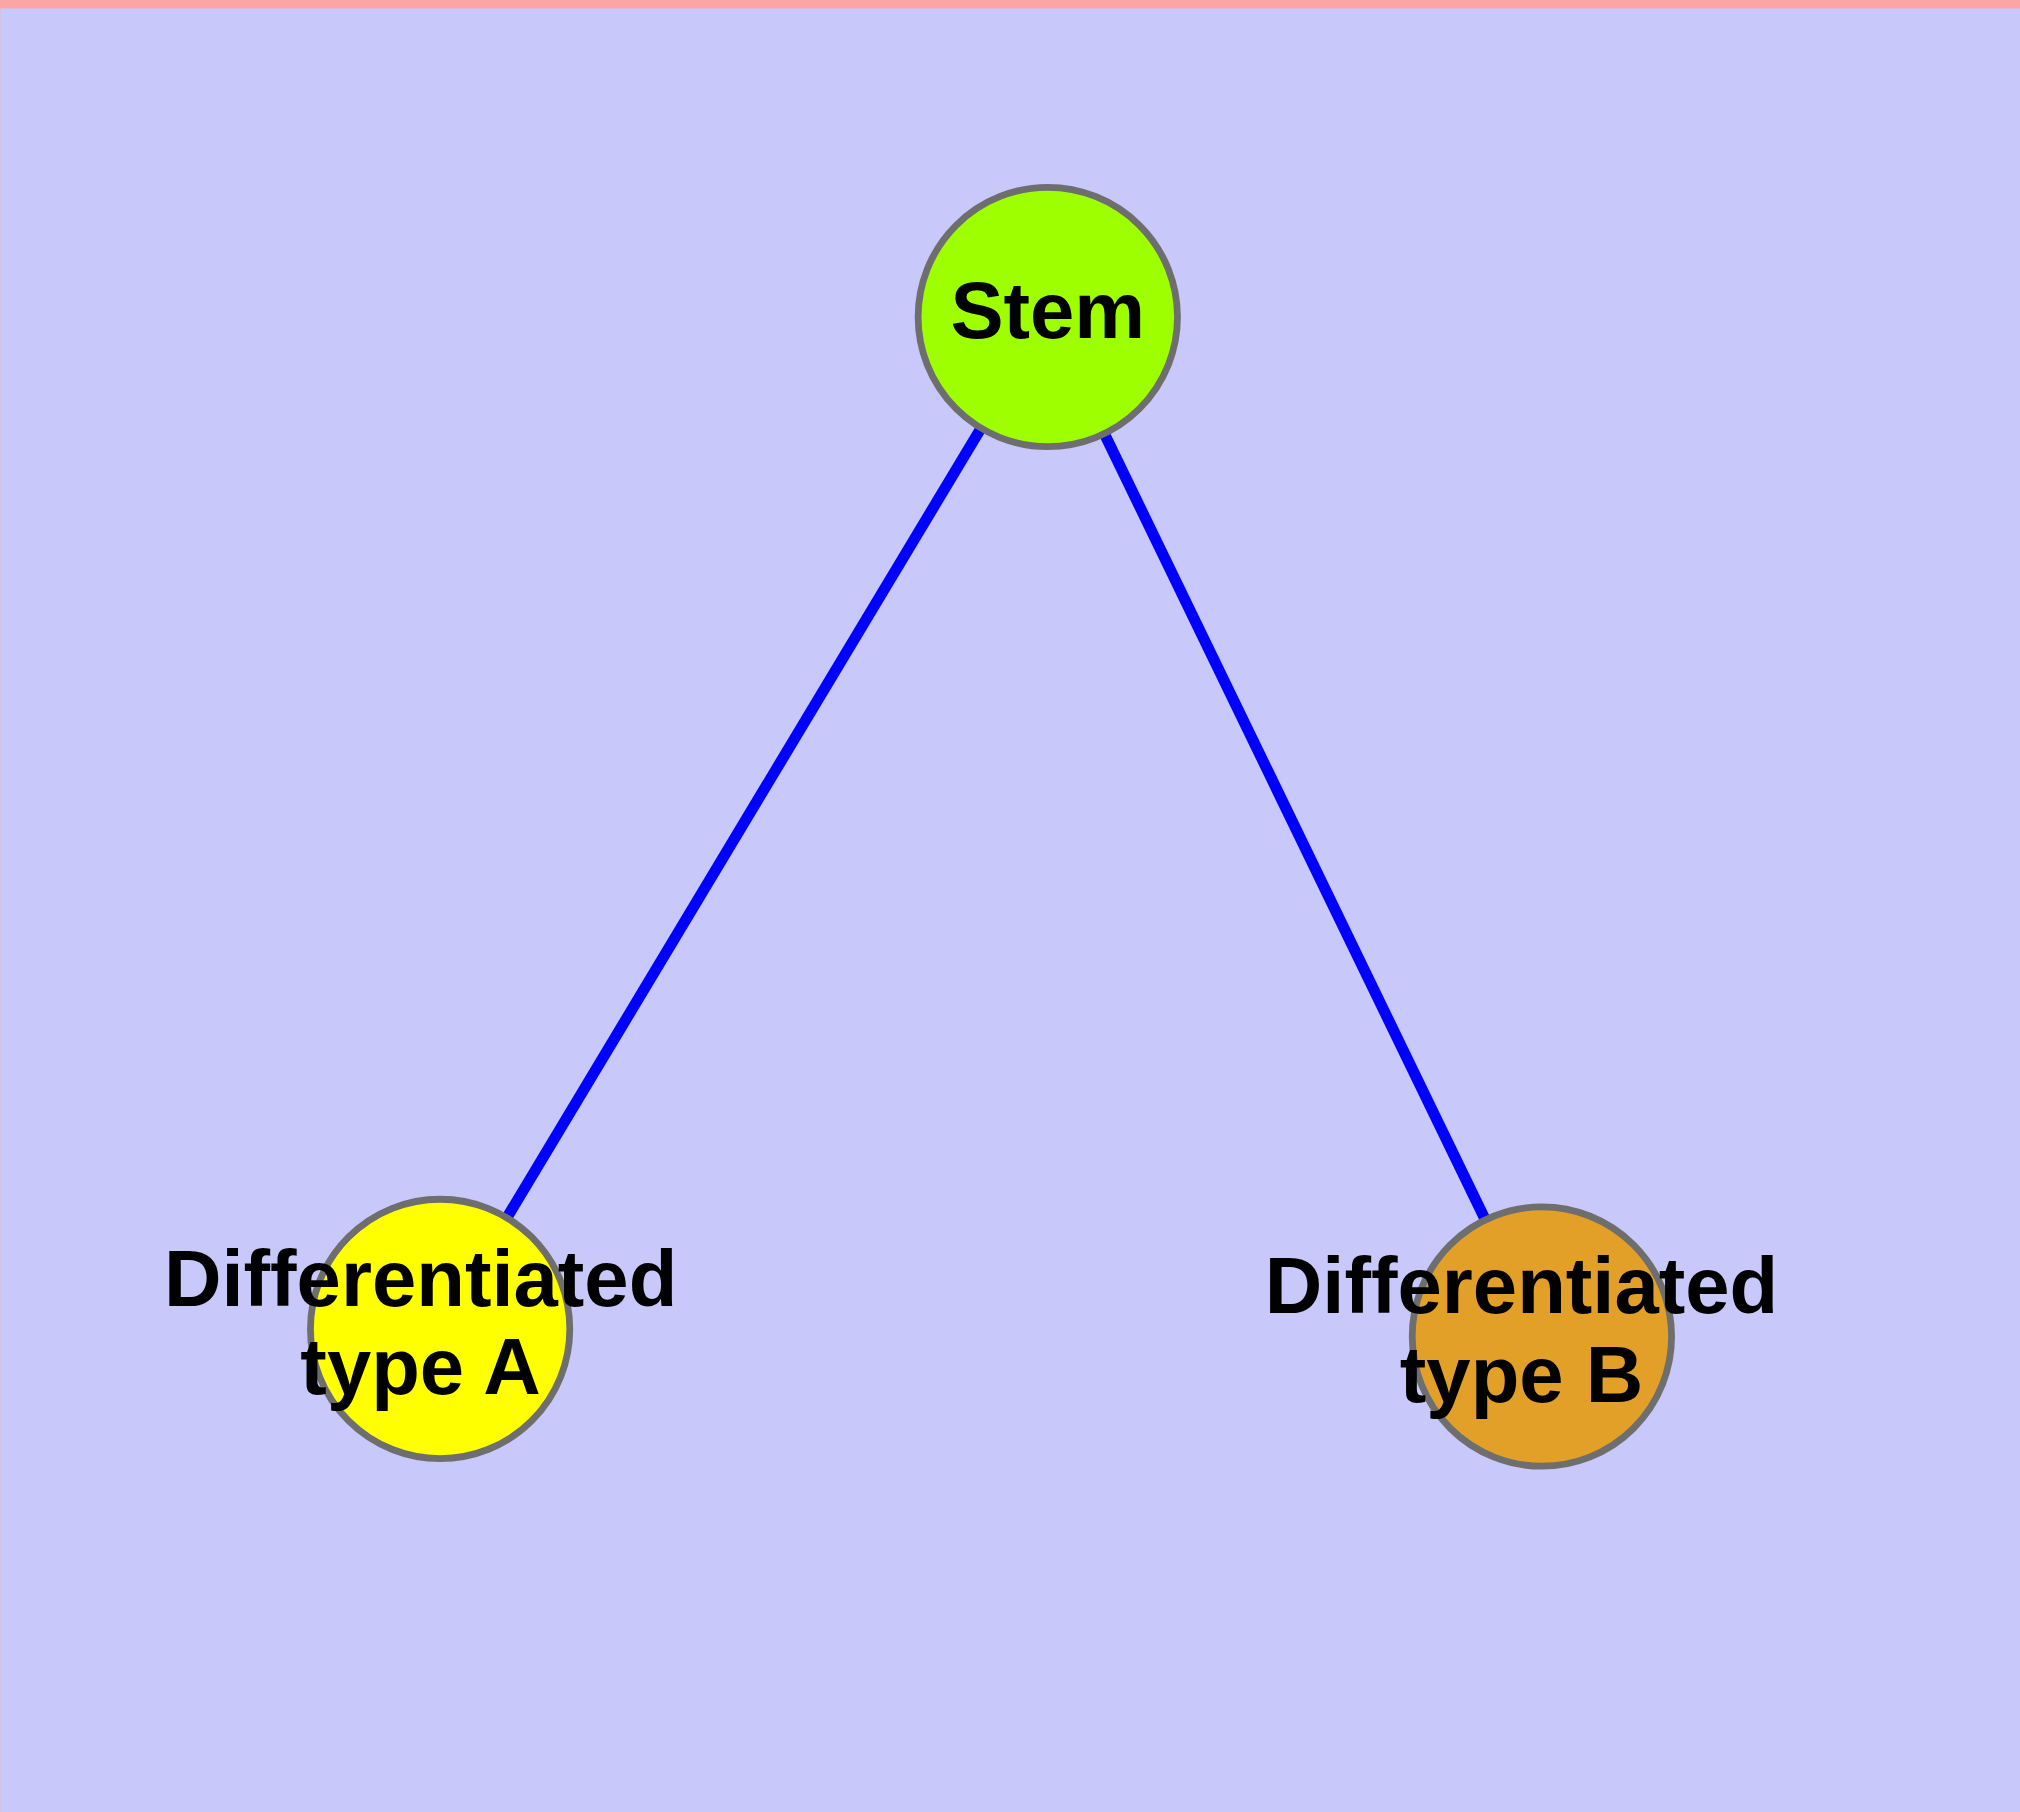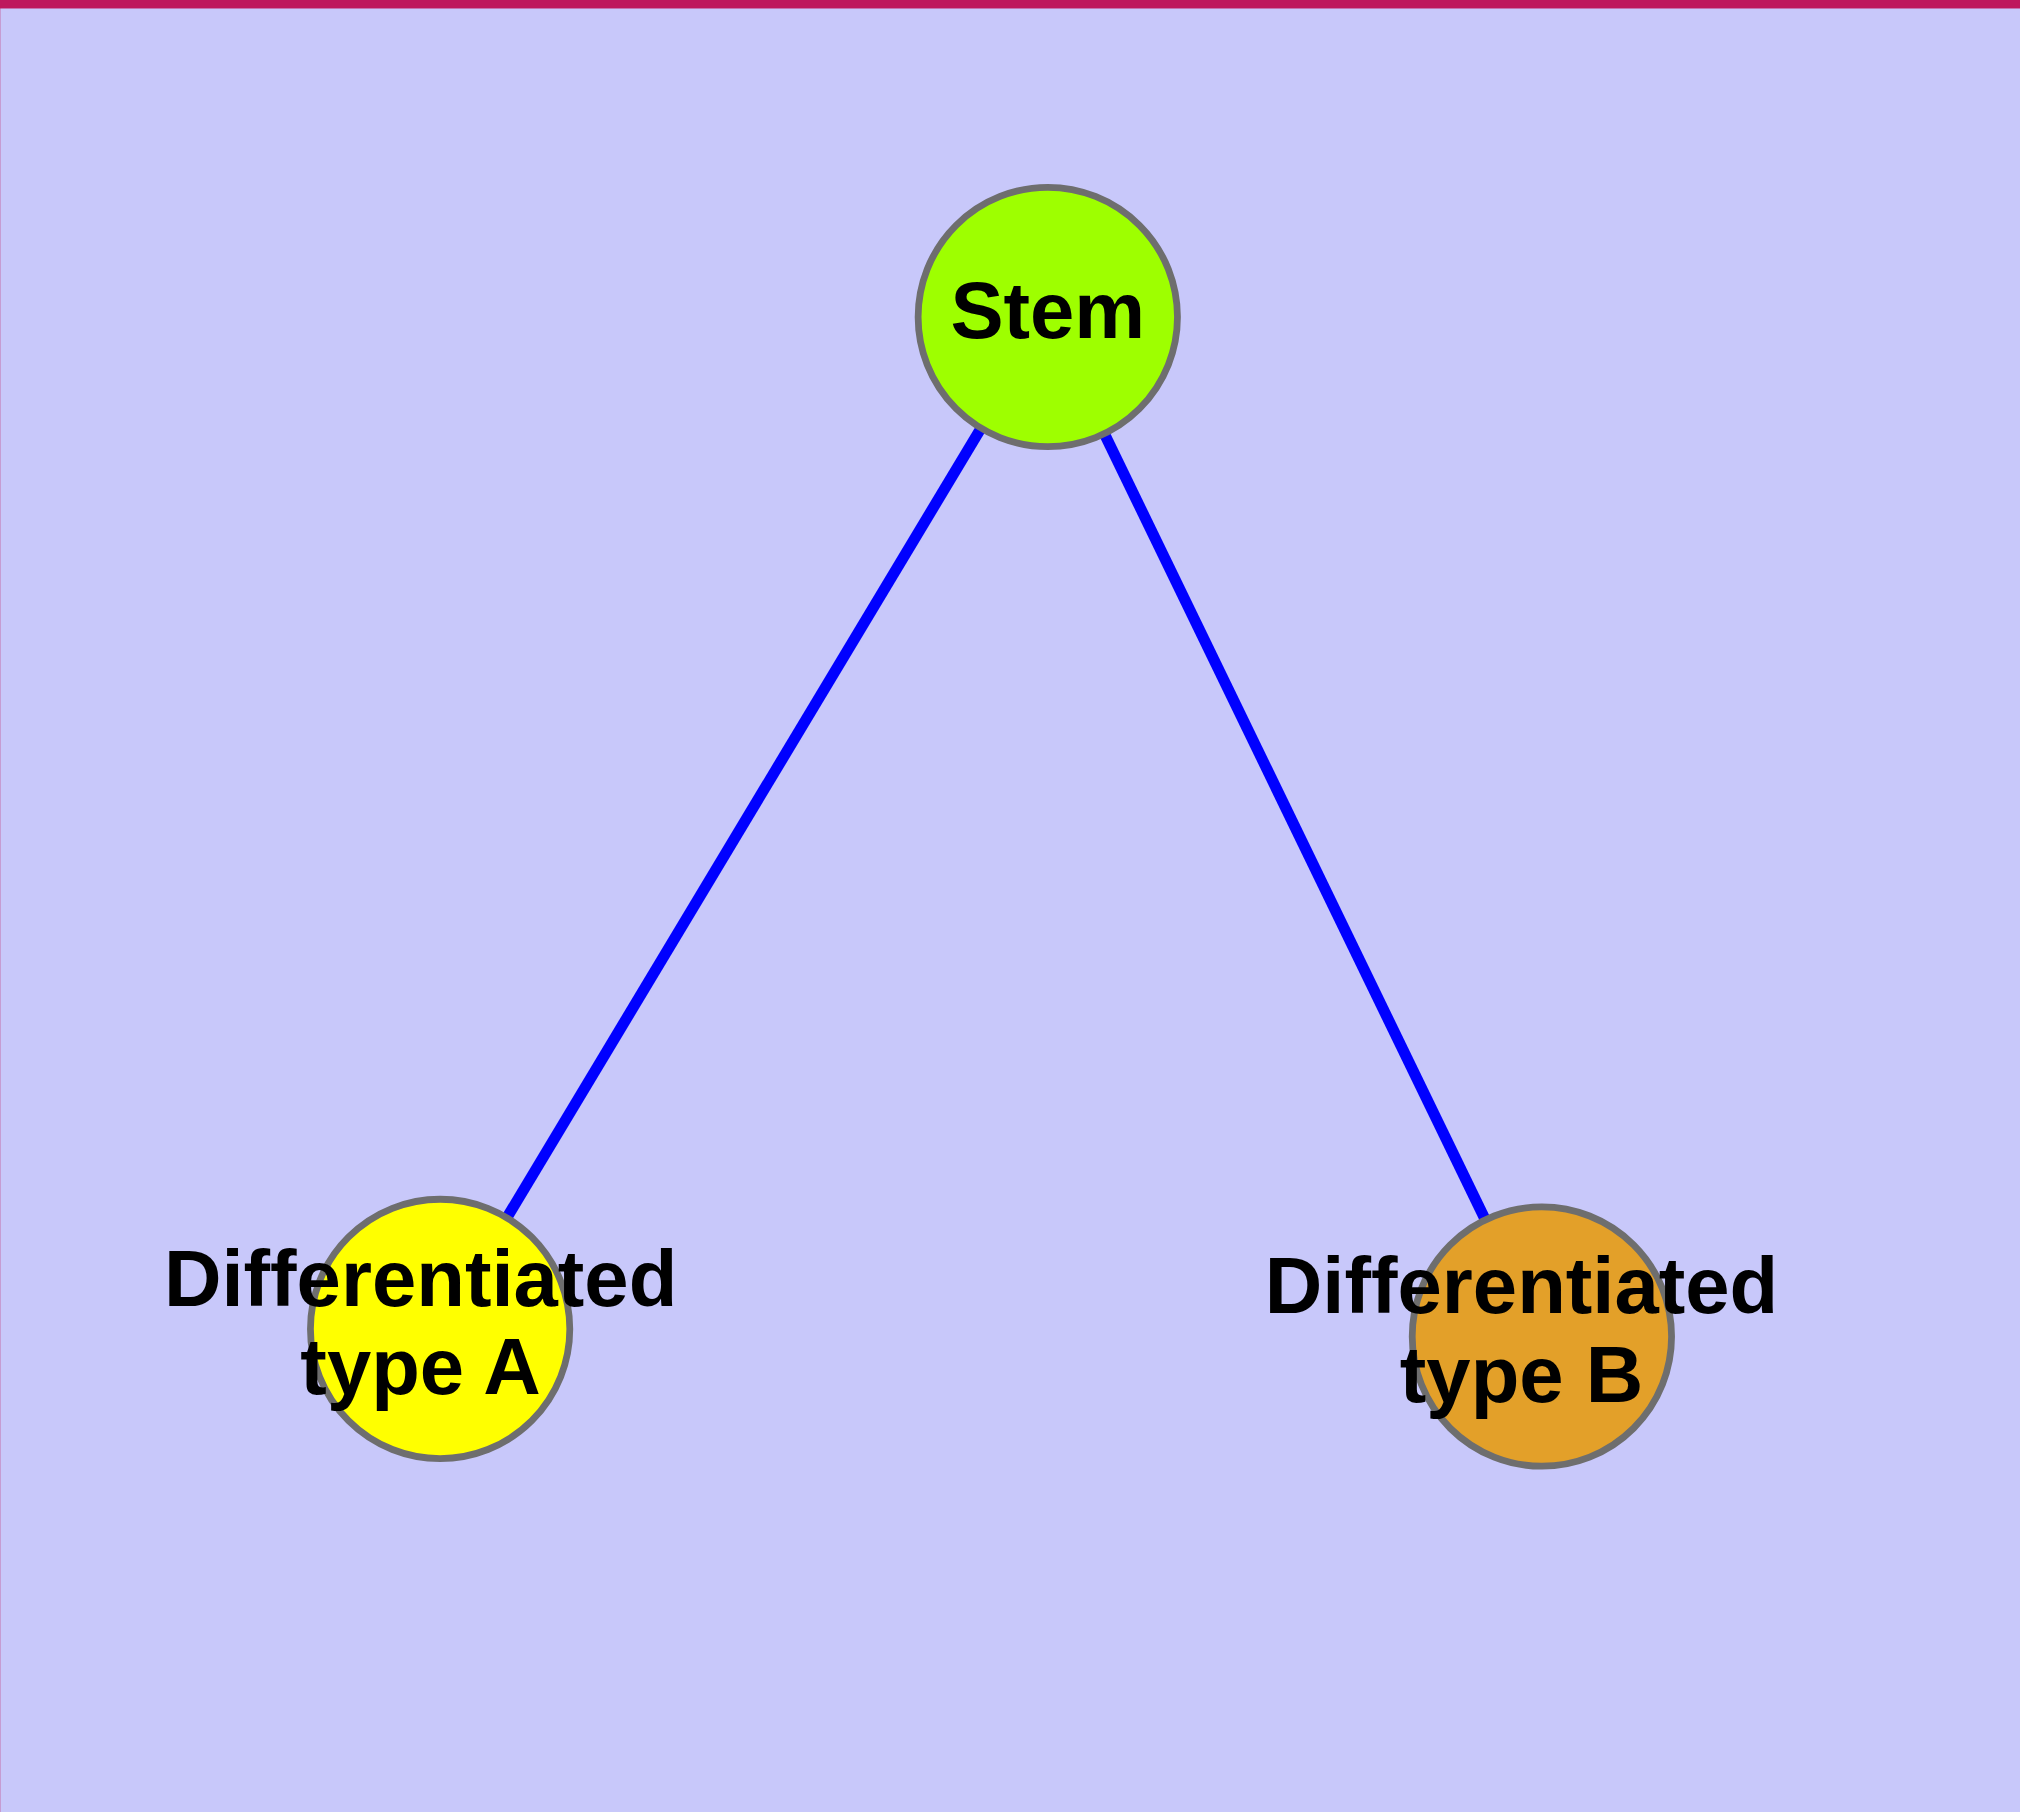--- a/index.html
+++ b/index.html
@@ -31,21 +31,21 @@
     font-weight: bold;
     fill: #000000;
     font-family: "Liberation Sans", sans-serif;
     text-anchor: middle;
     dominant-baseline: middle;
   }
 </style>
 </head>
 <body style="background: rgb(255, 255, 255);">
 
-<div id="graph-canvas" style="width: 2021px; height: 1812px; background: #be185d;">
+<div id="graph-canvas" style="width: 2021px; height: 1812px; background: #fca5a5;">
   <svg id="graph-svg" viewBox="0 0 2384 2138" xmlns="http://www.w3.org/2000/svg" style="width: 2021px; height: 1812px;">
 
     <rect id="plot-bg" x="0" y="10" width="2384" height="2128" fill="#c8c8fa"></rect>
 
     <g id="edges-layer">
         <line x1="1236" y1="374" x2="519" y2="1568" stroke="#0000ff" stroke-width="13" stroke-linecap="butt"></line>
         <line x1="1236" y1="374" x2="1819" y2="1577" stroke="#0000ff" stroke-width="13" stroke-linecap="butt"></line>
       </g>
     <g id="nodes-layer">
         <circle cx="1236" cy="374" r="153" fill="#9eff00" stroke="#6e6e6e" stroke-width="8"></circle>

